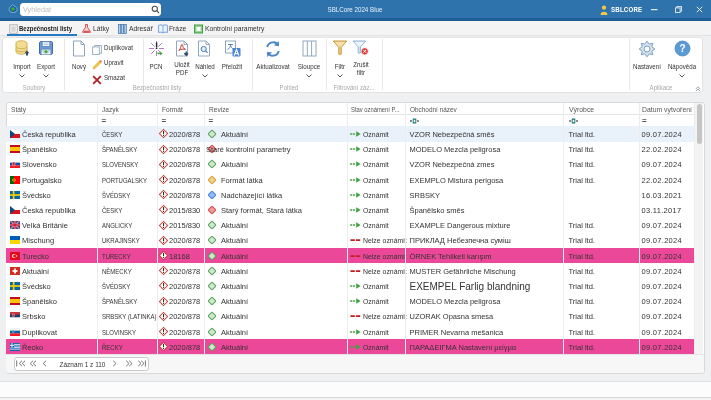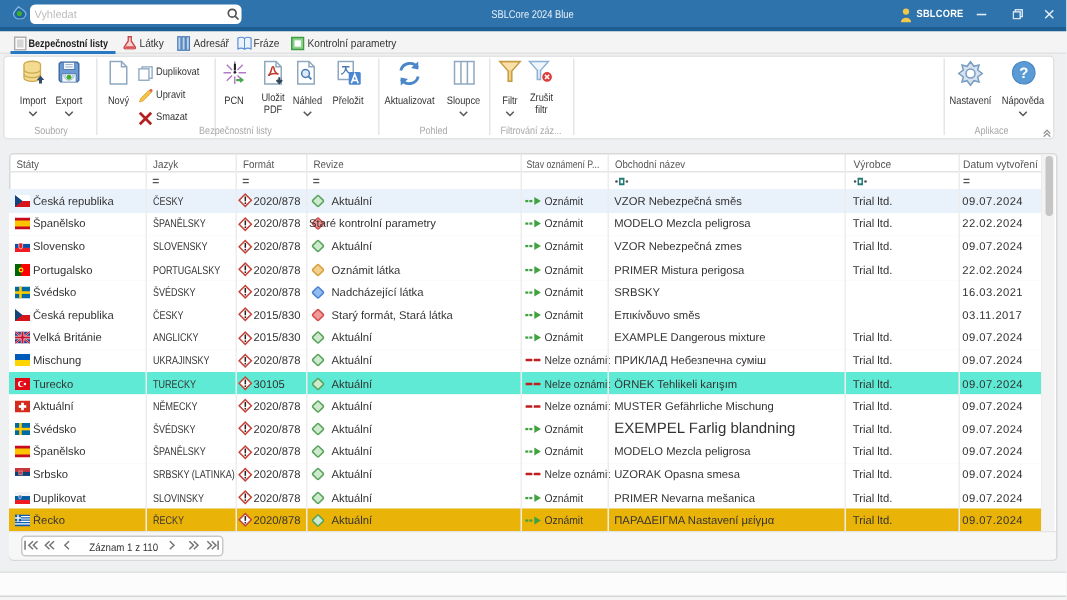--- a/index.html
+++ b/index.html
@@ -338,28 +338,28 @@
 <div class="abs" style="left:95.5px;top:50%;transform:translateY(-50%) scaleX(0.8);transform-origin:0 50%;font-size:7.5px;color:#333;white-space:nowrap">PORTUGALSKY</div>
 <svg width="11" height="11" viewBox="0 0 11 11" style="position:absolute;left:151.5px;top:50%;margin-top:-5.5px">
         <rect x="2.6" y="2.6" width="5.8" height="5.8" fill="#fff" stroke="#c4453a" stroke-width="1" transform="rotate(45 5.5 5.5)"></rect>
         <rect x="5.05" y="3" width="1" height="3.2" fill="#222"></rect>
         <rect x="5.05" y="6.9" width="1" height="1.1" fill="#222"></rect>
       </svg>
 <div class="abs" style="left:163px;top:50%;transform:translateY(-50%);font-size:7.5px;color:#333">2020/878</div>
 <svg width="10" height="10" viewBox="0 0 10 10" style="position:absolute;left:201px;top:50%;margin-top:-5px">
         <rect x="2.2" y="2.2" width="5.6" height="5.6" fill="#f2cf8d" stroke="#d9a03a" stroke-width="1" rx="0.8" transform="rotate(45 5 5)"></rect>
       </svg>
-<div class="abs" style="left:215px;top:50%;transform:translateY(-50%);font-size:7.5px;color:#333;white-space:nowrap">Oznámit látka</div>
-<svg width="12" height="8" viewBox="0 0 12 8" style="position:absolute;left:343.5px;top:50%;margin-top:-4px">
-        <rect x="0.2" y="3.3" width="2" height="1.5" fill="#3fa23f"></rect>
-        <rect x="2.9" y="3.3" width="2" height="1.5" fill="#3fa23f"></rect>
-        <path d="M6.2 1.3 L10.6 4 L6.2 6.7 Z" fill="#3fa23f"></path>
-      </svg>
-<div class="abs" style="left:357px;top:50%;transform:translateY(-50%) scaleX(0.92);transform-origin:0 50%;font-size:7.5px;color:#333;white-space:nowrap">Oznámit</div>
-<div class="abs" style="left:403.5px;top:50%;transform:translateY(-50%);font-size:7.5px;color:#333;white-space:nowrap">PRIMER Mistura perigosa</div>
+<div class="abs" style="left:215px;top:50%;transform:translateY(-50%);font-size:7.5px;color:#333;white-space:nowrap">Formát látka</div>
+<svg width="12" height="8" viewBox="0 0 12 8" style="position:absolute;left:343.5px;top:50%;margin-top:-4px">
+        <rect x="0.2" y="3.3" width="2" height="1.5" fill="#3fa23f"></rect>
+        <rect x="2.9" y="3.3" width="2" height="1.5" fill="#3fa23f"></rect>
+        <path d="M6.2 1.3 L10.6 4 L6.2 6.7 Z" fill="#3fa23f"></path>
+      </svg>
+<div class="abs" style="left:357px;top:50%;transform:translateY(-50%) scaleX(0.92);transform-origin:0 50%;font-size:7.5px;color:#333;white-space:nowrap">Oznámit</div>
+<div class="abs" style="left:403.5px;top:50%;transform:translateY(-50%);font-size:7.5px;color:#333;white-space:nowrap">EXEMPLO Mistura perigosa</div>
 <div class="abs" style="left:562.5px;top:50%;transform:translateY(-50%);font-size:7.5px;color:#333">Trial ltd.</div>
 <div class="abs" style="left:635.5px;top:50%;transform:translateY(-50%);font-size:7.5px;letter-spacing:0.3px;color:#333">22.02.2024</div>
 </div>
 <div class="abs" style="left:6px;top:187.19999999999996px;width:688px;height:1px;background:#ededed"></div>
 <div class="abs" style="left:6px;top:187.19999999999996px;width:688px;height:15.2px;background:#fff">
 <svg width="10" height="8" viewBox="0 0 10 8" style="position:absolute;left:4px;top:50%;margin-top:-4px">
         <rect width="10" height="8" fill="#006aa7"></rect>
         <rect x="2.8" width="1.7" height="8" fill="#fecc00"></rect>
         <rect y="3.2" width="10" height="1.7" fill="#fecc00"></rect>
       </svg>
@@ -403,21 +403,21 @@
 <svg width="10" height="10" viewBox="0 0 10 10" style="position:absolute;left:201px;top:50%;margin-top:-5px">
         <rect x="2.2" y="2.2" width="5.6" height="5.6" fill="#f19a9a" stroke="#d44d4d" stroke-width="1" rx="0.8" transform="rotate(45 5 5)"></rect>
       </svg>
 <div class="abs" style="left:215px;top:50%;transform:translateY(-50%);font-size:7.5px;color:#333;white-space:nowrap">Starý formát, Stará látka</div>
 <svg width="12" height="8" viewBox="0 0 12 8" style="position:absolute;left:343.5px;top:50%;margin-top:-4px">
         <rect x="0.2" y="3.3" width="2" height="1.5" fill="#3fa23f"></rect>
         <rect x="2.9" y="3.3" width="2" height="1.5" fill="#3fa23f"></rect>
         <path d="M6.2 1.3 L10.6 4 L6.2 6.7 Z" fill="#3fa23f"></path>
       </svg>
 <div class="abs" style="left:357px;top:50%;transform:translateY(-50%) scaleX(0.92);transform-origin:0 50%;font-size:7.5px;color:#333;white-space:nowrap">Oznámit</div>
-<div class="abs" style="left:403.5px;top:50%;transform:translateY(-50%);font-size:7.5px;color:#333;white-space:nowrap">Επικίνδυνο směs</div>
+<div class="abs" style="left:403.5px;top:50%;transform:translateY(-50%);font-size:7.5px;color:#333;white-space:nowrap">Španělsko směs</div>
 <div class="abs" style="left:562.5px;top:50%;transform:translateY(-50%);font-size:7.5px;color:#333"></div>
 <div class="abs" style="left:635.5px;top:50%;transform:translateY(-50%);font-size:7.5px;letter-spacing:0.3px;color:#333">03.11.2017</div>
 </div>
 <div class="abs" style="left:6px;top:217.59999999999994px;width:688px;height:1px;background:#ededed"></div>
 <div class="abs" style="left:6px;top:217.59999999999994px;width:688px;height:15.2px;background:#fff">
 <svg width="10" height="8" viewBox="0 0 10 8" style="position:absolute;left:4px;top:50%;margin-top:-4px">
         <rect width="10" height="8" fill="#1e3f8f"></rect>
         <path d="M0 0 L10 8 M10 0 L0 8" stroke="#f4f4f4" stroke-width="1.3"></path>
         <path d="M0 0 L10 8 M10 0 L0 8" stroke="#c8102e" stroke-width="0.8"></path>
         <path d="M5 0 V8 M0 4 H10" stroke="#f4f4f4" stroke-width="2.2"></path>
@@ -466,35 +466,35 @@
 <svg width="12" height="8" viewBox="0 0 12 8" style="position:absolute;left:343.5px;top:50%;margin-top:-4px">
         <rect x="0.4" y="3.2" width="4.5" height="1.7" rx="0.4" fill="#c01f1f"></rect>
         <rect x="5.8" y="3.2" width="4.5" height="1.7" rx="0.4" fill="#c01f1f"></rect>
       </svg>
 <div class="abs" style="left:357px;top:50%;transform:translateY(-50%) scaleX(0.92);transform-origin:0 50%;font-size:7.5px;color:#333;white-space:nowrap">Nelze oznámit</div>
 <div class="abs" style="left:403.5px;top:50%;transform:translateY(-50%);font-size:7.5px;color:#333;white-space:nowrap">ПРИКЛАД Небезпечна суміш</div>
 <div class="abs" style="left:562.5px;top:50%;transform:translateY(-50%);font-size:7.5px;color:#333">Trial ltd.</div>
 <div class="abs" style="left:635.5px;top:50%;transform:translateY(-50%);font-size:7.5px;letter-spacing:0.3px;color:#333">09.07.2024</div>
 </div>
 <div class="abs" style="left:6px;top:247.99999999999991px;width:688px;height:1px;background:#ededed"></div>
-<div class="abs" style="left:6px;top:247.99999999999991px;width:688px;height:15.2px;background:#5eead4">
+<div class="abs" style="left:6px;top:247.99999999999991px;width:688px;height:15.2px;background:#ec4899">
 <svg width="10" height="8" viewBox="0 0 10 8" style="position:absolute;left:4px;top:50%;margin-top:-4px">
         <rect width="10" height="8" fill="#e30a17"></rect>
         <circle cx="4" cy="4" r="2" fill="#fff"></circle>
         <circle cx="4.7" cy="4" r="1.6" fill="#e30a17"></circle>
         <circle cx="6.6" cy="4" r="0.8" fill="#fff"></circle>
       </svg>
 <div class="abs" style="left:16px;top:50%;transform:translateY(-50%);font-size:7.5px;color:#333;white-space:nowrap">Turecko</div>
 <div class="abs" style="left:95.5px;top:50%;transform:translateY(-50%) scaleX(0.8);transform-origin:0 50%;font-size:7.5px;color:#333;white-space:nowrap">TURECKY</div>
 <svg width="11" height="11" viewBox="0 0 11 11" style="position:absolute;left:151.5px;top:50%;margin-top:-5.5px">
         <rect x="2.6" y="2.6" width="5.8" height="5.8" fill="#fff" stroke="#c4453a" stroke-width="1" transform="rotate(45 5.5 5.5)"></rect>
         <rect x="5.05" y="3" width="1" height="3.2" fill="#222"></rect>
         <rect x="5.05" y="6.9" width="1" height="1.1" fill="#222"></rect>
       </svg>
-<div class="abs" style="left:163px;top:50%;transform:translateY(-50%);font-size:7.5px;color:#333">30105</div>
+<div class="abs" style="left:163px;top:50%;transform:translateY(-50%);font-size:7.5px;color:#333">18168</div>
 <svg width="10" height="10" viewBox="0 0 10 10" style="position:absolute;left:201px;top:50%;margin-top:-5px">
         <rect x="2.2" y="2.2" width="5.6" height="5.6" fill="#cfe9cf" stroke="#57a45a" stroke-width="1" rx="0.8" transform="rotate(45 5 5)"></rect>
       </svg>
 <div class="abs" style="left:215px;top:50%;transform:translateY(-50%);font-size:7.5px;color:#333;white-space:nowrap">Aktuální</div>
 <svg width="12" height="8" viewBox="0 0 12 8" style="position:absolute;left:343.5px;top:50%;margin-top:-4px">
         <rect x="0.4" y="3.2" width="4.5" height="1.7" rx="0.4" fill="#c01f1f"></rect>
         <rect x="5.8" y="3.2" width="4.5" height="1.7" rx="0.4" fill="#c01f1f"></rect>
       </svg>
 <div class="abs" style="left:357px;top:50%;transform:translateY(-50%) scaleX(0.92);transform-origin:0 50%;font-size:7.5px;color:#333;white-space:nowrap">Nelze oznámit</div>
 <div class="abs" style="left:403.5px;top:50%;transform:translateY(-50%);font-size:7.5px;color:#333;white-space:nowrap">ÖRNEK Tehlikeli karışım</div>
@@ -639,21 +639,21 @@
         <rect x="0.2" y="3.3" width="2" height="1.5" fill="#3fa23f"></rect>
         <rect x="2.9" y="3.3" width="2" height="1.5" fill="#3fa23f"></rect>
         <path d="M6.2 1.3 L10.6 4 L6.2 6.7 Z" fill="#3fa23f"></path>
       </svg>
 <div class="abs" style="left:357px;top:50%;transform:translateY(-50%) scaleX(0.92);transform-origin:0 50%;font-size:7.5px;color:#333;white-space:nowrap">Oznámit</div>
 <div class="abs" style="left:403.5px;top:50%;transform:translateY(-50%);font-size:7.5px;color:#333;white-space:nowrap">PRIMER Nevarna mešanica</div>
 <div class="abs" style="left:562.5px;top:50%;transform:translateY(-50%);font-size:7.5px;color:#333">Trial ltd.</div>
 <div class="abs" style="left:635.5px;top:50%;transform:translateY(-50%);font-size:7.5px;letter-spacing:0.3px;color:#333">09.07.2024</div>
 </div>
 <div class="abs" style="left:6px;top:339.1999999999999px;width:688px;height:1px;background:#ededed"></div>
-<div class="abs" style="left:6px;top:339.1999999999999px;width:688px;height:15.2px;background:#eab308">
+<div class="abs" style="left:6px;top:339.1999999999999px;width:688px;height:15.2px;background:#ec4899">
 <svg width="10" height="8" viewBox="0 0 10 8" style="position:absolute;left:4px;top:50%;margin-top:-4px">
         <rect width="10" height="8" fill="#0d5eaf"></rect>
         <path d="M0 1.4 H10 M0 3 H10 M0 4.6 H10 M0 6.2 H10" stroke="#fff" stroke-width="0.8"></path>
         <rect width="4" height="4.6" fill="#0d5eaf"></rect>
         <path d="M2 0 V4.6 M0 2.3 H4" stroke="#fff" stroke-width="0.9"></path>
       </svg>
 <div class="abs" style="left:16px;top:50%;transform:translateY(-50%);font-size:7.5px;color:#333;white-space:nowrap">Řecko</div>
 <div class="abs" style="left:95.5px;top:50%;transform:translateY(-50%) scaleX(0.8);transform-origin:0 50%;font-size:7.5px;color:#333;white-space:nowrap">ŘECKY</div>
 <svg width="11" height="11" viewBox="0 0 11 11" style="position:absolute;left:151.5px;top:50%;margin-top:-5.5px">
         <rect x="2.6" y="2.6" width="5.8" height="5.8" fill="#fff" stroke="#c4453a" stroke-width="1" transform="rotate(45 5.5 5.5)"></rect>

